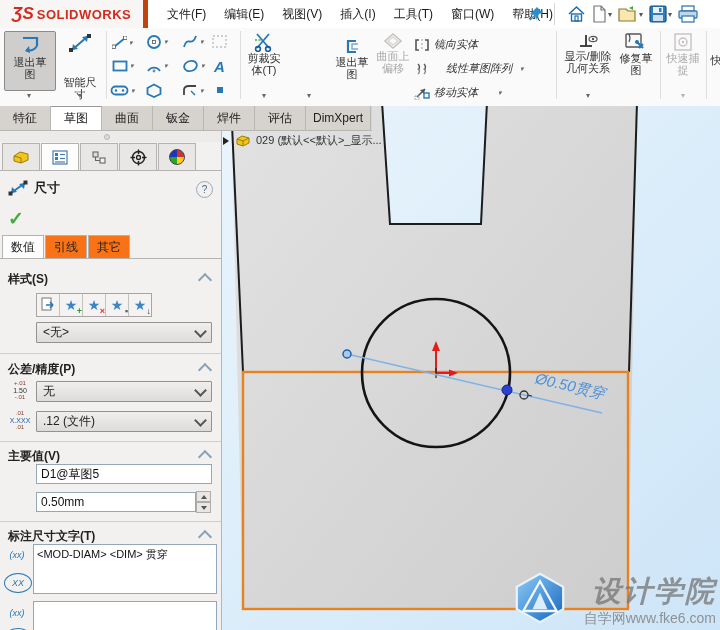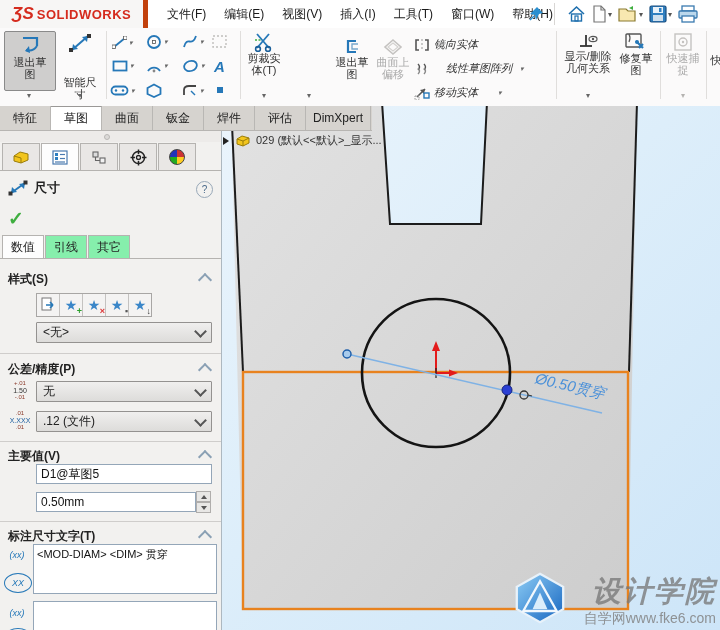--- a/index.html
+++ b/index.html
@@ -55,21 +55,21 @@
            display:flex;align-items:center;justify-content:center;margin-right:1px;}
   .mgr-tab.active{background:#fdfdfd;}
   .mgr-line{position:absolute;left:0;top:39px;width:222px;height:1px;background:#b5b3b0;}
   .pm-header{position:absolute;left:8px;top:48px;display:flex;align-items:center;gap:6px;}
   .pm-title{font-size:13px;font-weight:bold;color:#222;}
   .help-circ{position:absolute;left:196px;top:50px;width:15px;height:15px;border:1px solid #98a8b8;
              border-radius:50%;font-size:10px;color:#4a6a8a;display:flex;align-items:center;justify-content:center;}
   .check{position:absolute;left:8px;top:76px;color:#3fae3f;font-size:19px;font-weight:bold;}
   .subtabs{position:absolute;left:2px;top:104px;display:flex;height:23px;}
   .subtab{padding:0 8px;display:flex;align-items:center;font-size:12px;color:#222;
-          border:1px solid #b5b3b0;border-bottom:none;background:#86efac;margin-right:1px;}
+          border:1px solid #b5b3b0;border-bottom:none;background:#f97316;margin-right:1px;}
   .subtab.active{background:#fdfdfd;}
   .subtab-line{position:absolute;left:0;top:127px;width:222px;height:1px;background:#b5b3b0;}
   .sec-div{position:absolute;left:0;width:222px;height:1px;background:#cfcdcb;}
   .sec-head{position:absolute;left:8px;font-size:12px;font-weight:bold;color:#222;}
   .chev-up{position:absolute;width:8px;height:8px;border-left:2px solid #8aa0b4;border-top:2px solid #8aa0b4;
            transform:rotate(45deg);}
   .combo{position:absolute;height:21px;background:linear-gradient(#f0efee,#dddcda);border:1px solid #949290;
          font-size:12px;color:#222;display:flex;align-items:center;padding:0 6px;box-sizing:border-box;border-radius:1px;}
   .combo .cv{flex:1;}
   .chev-dn{width:7px;height:7px;border-left:2px solid #555;border-top:2px solid #555;transform:rotate(225deg);margin-top:-3px;}
@@ -290,21 +290,21 @@
     <div class="dd-slot" style="left:289px;top:63px;width:40px;">▾</div>
 
     <div class="tbtn" style="left:334px;top:10px;width:36px;">
       <svg width="20" height="18" viewBox="0 0 20 18">
         <path d="M14 3 H6 V14 H14" fill="none" stroke="#2678b8" stroke-width="2.2"></path>
         <path d="M16 6 H10 V11 H16" fill="none" stroke="#7aa8cc" stroke-width="1.4"></path>
       </svg>
       <div class="tb-label" style="width:36px;">退出草图</div>
     </div>
 
-    <div class="tbtn" style="left:373px;top:10px;width:40px;">
+    <div class="tbtn" style="left:373px;top:4px;width:40px;">
       <svg width="20" height="18" viewBox="0 0 20 18">
         <polygon points="10,2 18,9 10,16 2,9" fill="none" stroke="#c4c2c0" stroke-width="1.6"></polygon>
         <polygon points="10,5 15,9 10,13 5,9" fill="none" stroke="#d4d2d0" stroke-width="1.2"></polygon>
       </svg>
       <div class="tb-label gray" style="width:40px;">曲面上偏移</div>
     </div>
 
     <div class="row-tool" style="left:414px;top:9px;">
       <svg class="mini" width="16" height="14" viewBox="0 0 16 14">
         <path d="M5 2 H2 V12 H5" fill="none" stroke="#555" stroke-width="1.6"></path>

